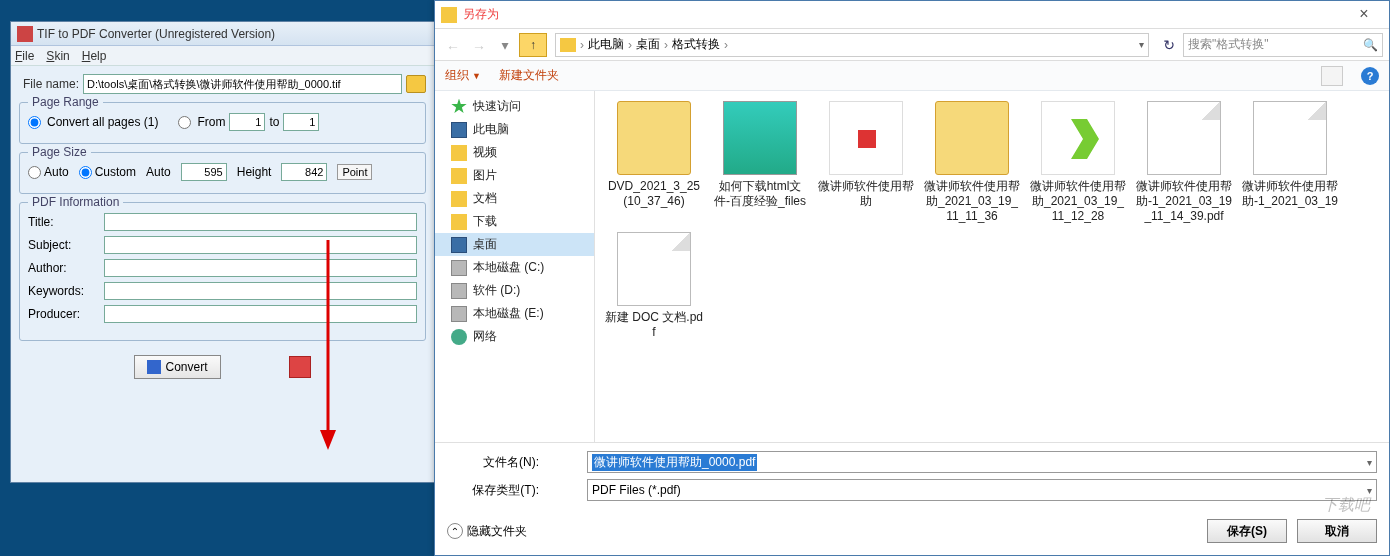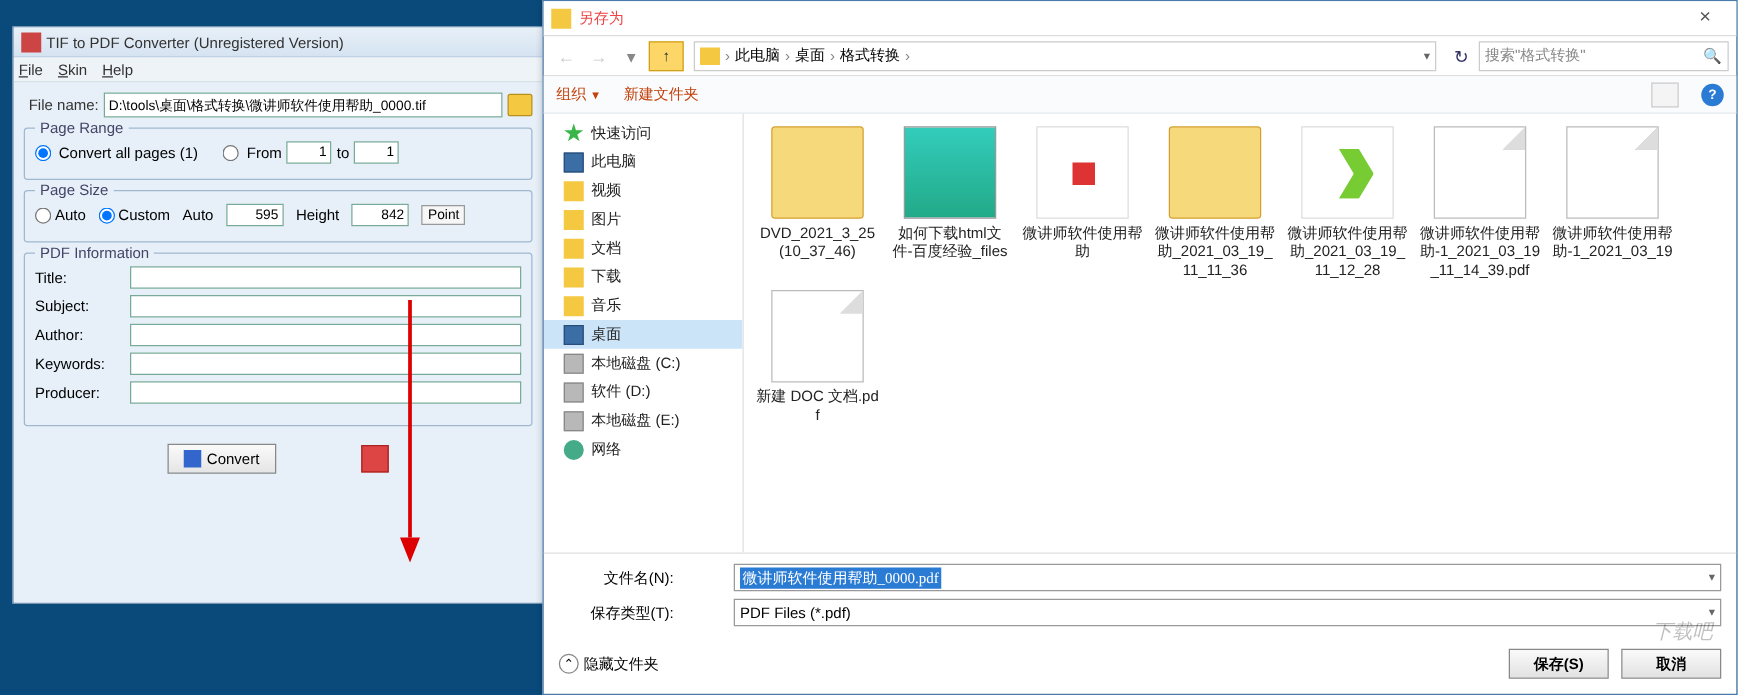--- a/index.html
+++ b/index.html
@@ -89,21 +89,21 @@
 .thumb-red::after { content: ""; position: absolute; width: 18px; height: 18px; background: #d33; top: 28px; left: 28px; }
 .thumb-green { background: #fff; border: 1px solid #ddd; }
 .thumb-green::after { content: ""; position: absolute; width: 40px; height: 40px; background: #7c3; top: 17px; left: 17px; clip-path: polygon(30% 0, 70% 0, 100% 50%, 70% 100%, 30% 100%, 60% 50%); }
 .thumb-page { background: #fff; border: 1px solid #bbb; }
 .thumb-page::before { content: ""; position: absolute; top: 0; right: 0; width: 18px; height: 18px; background: linear-gradient(135deg, transparent 48%, #ddd 50%); }
 
 .saveas-bottom { padding: 8px 12px 4px; border-top: 1px solid #e0e0e0; }
 .bottom-row { display: flex; align-items: center; margin-bottom: 6px; gap: 40px; }
 .bottom-row label { width: 100px; text-align: right; font-size: 12px; padding-right: 8px; }
 .bottom-row .field { flex: 1; height: 22px; border: 1px solid #999; display: flex; align-items: center; padding: 0 4px; font-size: 12px; position: relative; }
-.bottom-row .field .sel { background: #2a7bd4; color: #fff; padding: 0 2px; font-family: Liberation Serif, serif; }
+.bottom-row .field .sel { background: #2a7bd4; color: #fff; padding: 0 2px; }
 .bottom-row .field .dd { position: absolute; right: 4px; color: #666; font-size: 10px; }
 
 .saveas-footer { display: flex; align-items: center; padding: 8px 12px 12px; gap: 10px; }
 .saveas-footer .hide-caret { display: flex; align-items: center; gap: 4px; font-size: 12px; }
 .saveas-footer .hide-caret .car { width: 16px; height: 16px; border: 1px solid #888; border-radius: 50%; display: flex; align-items: center; justify-content: center; font-size: 10px; }
 .saveas-footer .spacer { flex: 1; }
 .saveas-footer button { width: 80px; height: 24px; border: 1px solid #888; background: linear-gradient(#fafafa, #e2e2e2); font-size: 12px; cursor: pointer; font-weight: bold; }
 
 .watermark { position: absolute; right: 20px; bottom: 40px; font-size: 16px; color: rgba(0,0,0,.25); font-style: italic; pointer-events: none; }
 </style>
@@ -262,24 +262,20 @@
           <span>图片</span>
         </div>
         <div class="sidebar-item">
           <div class="si-icon si-folder"></div>
           <span>文档</span>
         </div>
         <div class="sidebar-item">
           <div class="si-icon si-folder"></div>
           <span>下载</span>
         </div>
-        <div class="sidebar-item">
-          <div class="si-icon si-folder"></div>
-          <span>音乐</span>
-        </div>
         <div class="sidebar-item selected">
           <div class="si-icon si-monitor"></div>
           <span>桌面</span>
         </div>
         <div class="sidebar-item">
           <div class="si-icon si-drive"></div>
           <span>本地磁盘 (C:)</span>
         </div>
         <div class="sidebar-item">
           <div class="si-icon si-drive"></div>

